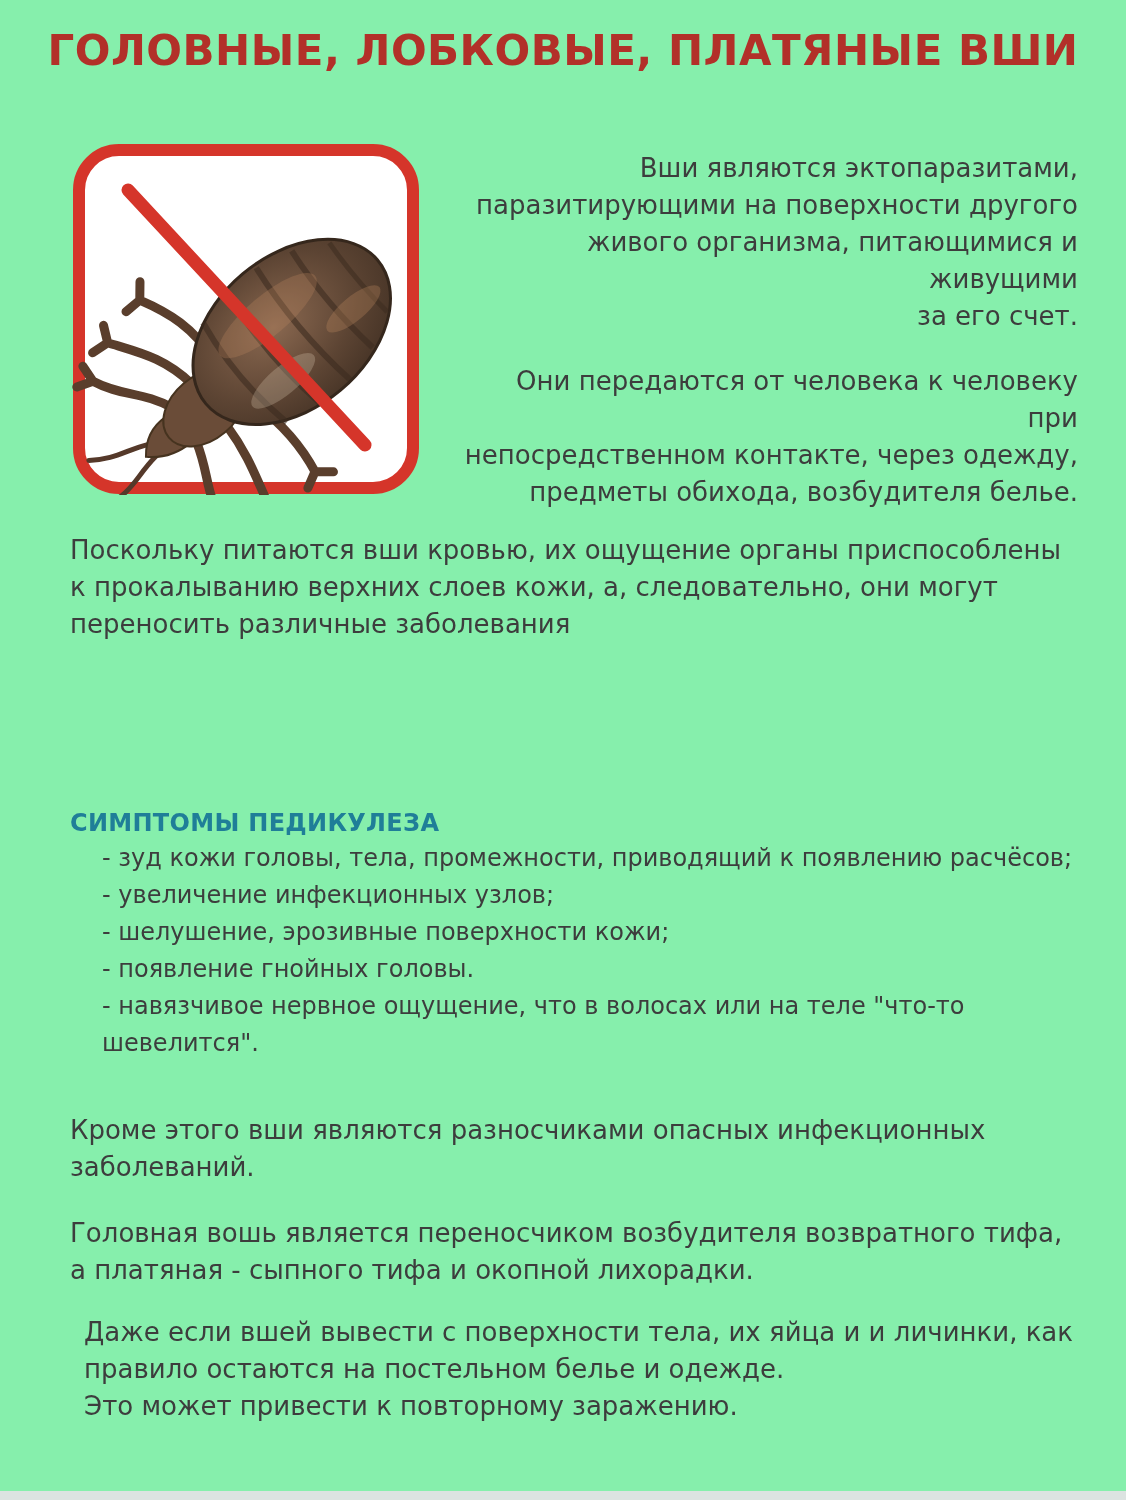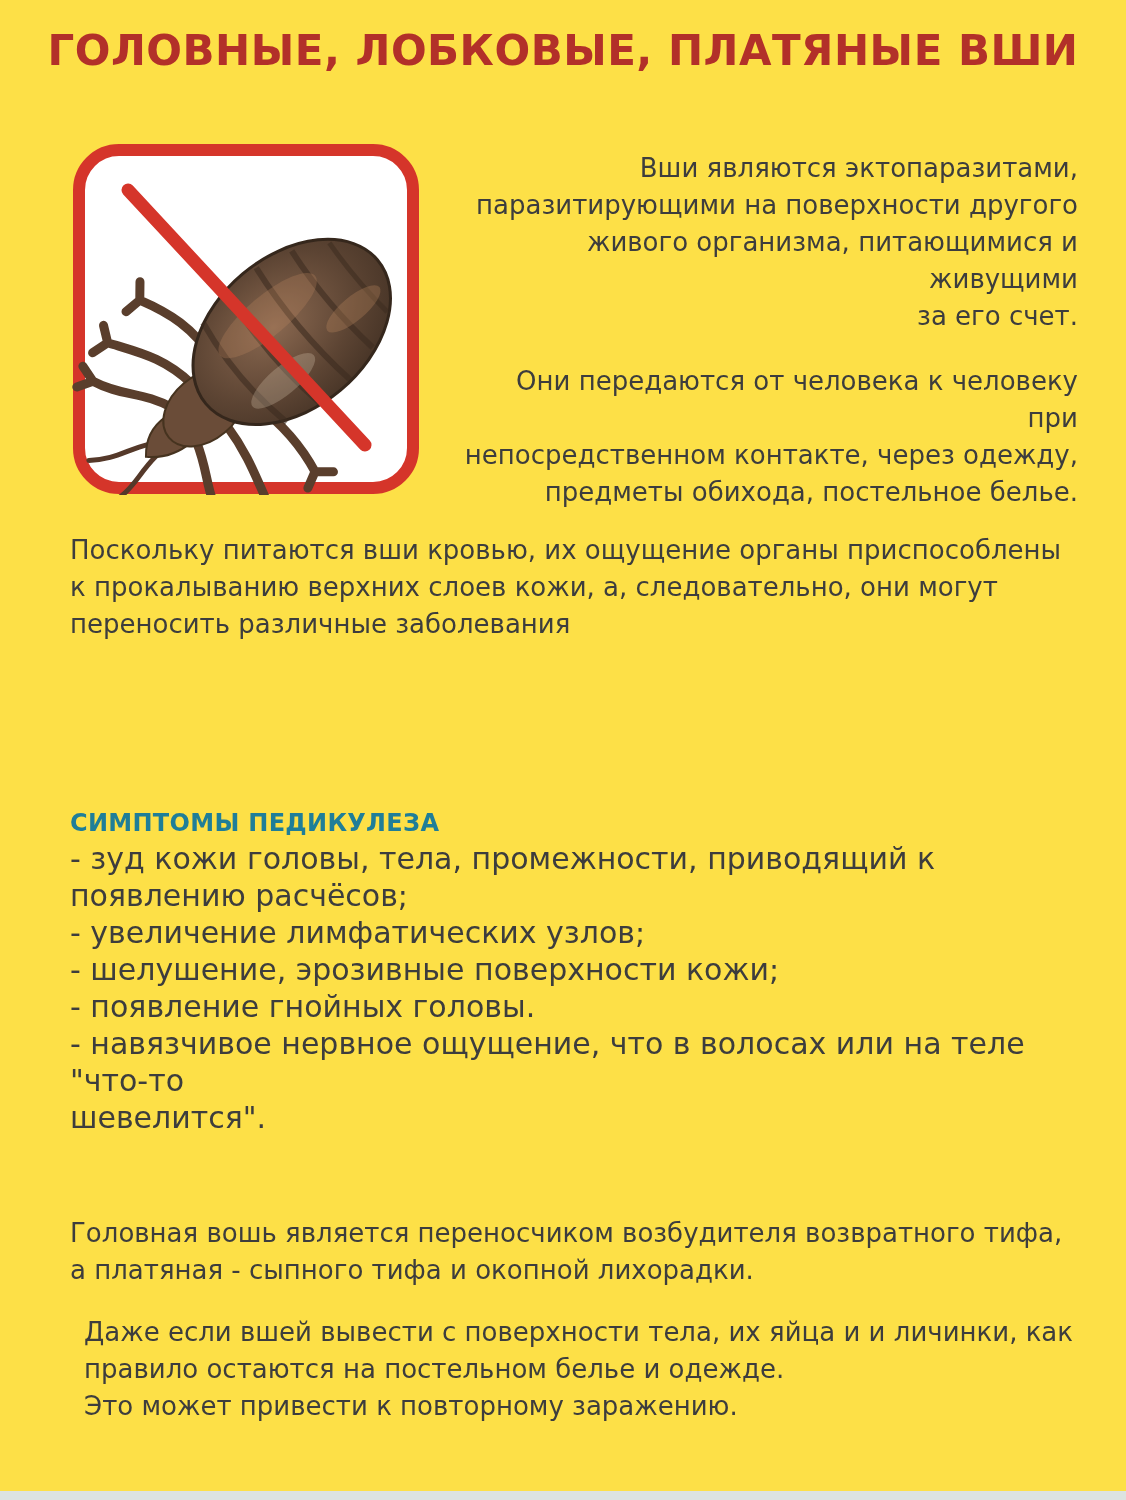--- a/index.html
+++ b/index.html
@@ -4,21 +4,21 @@
 <style>
   html, body { margin: 0; padding: 0; }
   body {
     width: 1126px; height: 1500px;
     background: #eaeeed;
     font-family: "DejaVu Sans", "Liberation Sans", sans-serif;
   }
   .poster {
     position: relative;
     width: 1126px; height: 1500px;
-    background: #fde047;
+    background: #86efac;
     overflow: hidden;
   }
   .page-title {
     position: absolute;
     left: 0; top: 26px;
     width: 1126px;
     margin: 0;
     text-align: center;
     font-size: 42px;
     font-weight: bold;
@@ -65,24 +65,25 @@
     color: #1f7e98;
     line-height: 34px;
     letter-spacing: 0.3px;
   }
   .symptoms-list {
     position: absolute;
     left: 70px; top: 840px;
     width: 1010px;
   }
   .symptom-item {
-    font-size: 30px;
+    font-size: 24px;
     line-height: 37px;
     color: #3d3d3d;
     white-space: pre-line;
+    margin-left: 32px;
   }
   .outro-p1 { left: 70px; top: 1112px; width: 1000px; }
   .outro-p2 { left: 70px; top: 1215px; width: 1000px; }
   .outro-p3 { left: 84px; top: 1314px; width: 1000px; }
   .bottom-strip {
     position: absolute;
     left: 0; top: 1491px;
     width: 1126px; height: 9px;
     background: #dce3e1;
   }
@@ -140,38 +141,40 @@
     </svg>
   </div>
 
   <div class="hero-text">
     <p class="hpara">Вши являются эктопаразитами,
 паразитирующими на поверхности другого
 живого организма, питающимися и живущими
 за его счет.</p>
     <p class="hpara">Они передаются от человека к человеку при
 непосредственном контакте, через одежду,
-предметы обихода, постельное белье.</p>
+предметы обихода, возбудителя белье.</p>
   </div>
 
   <p class="para body-p1">Поскольку питаются вши кровью, их ощущение органы приспособлены
 к прокалыванию верхних слоев кожи, а, следовательно, они могут
 переносить различные заболевания</p>
 
   <h2 class="symptoms-heading">СИМПТОМЫ ПЕДИКУЛЕЗА</h2>
 
   <div class="symptoms-list">
     <div class="symptom-item">- зуд кожи головы, тела, промежности, приводящий к появлению расчёсов;</div>
-    <div class="symptom-item">- увеличение лимфатических узлов;</div>
+    <div class="symptom-item">- увеличение инфекционных узлов;</div>
     <div class="symptom-item">- шелушение, эрозивные поверхности кожи;</div>
     <div class="symptom-item">- появление гнойных головы.</div>
     <div class="symptom-item">- навязчивое нервное ощущение, что в волосах или на теле "что-то
 шевелится".</div>
   </div>
 
+  <p class="para outro-p1">Кроме этого вши являются разносчиками опасных инфекционных
+заболеваний.</p>
   <p class="para outro-p2">Головная вошь является переносчиком возбудителя возвратного тифа,
 а платяная - сыпного тифа и окопной лихорадки.</p>
   <p class="para outro-p3">Даже если вшей вывести с поверхности тела, их яйца и и личинки, как
 правило остаются на постельном белье и одежде.
 Это может привести к повторному заражению.</p>
 
   <div class="bottom-strip"></div>
 </div>
 
 </body></html>

